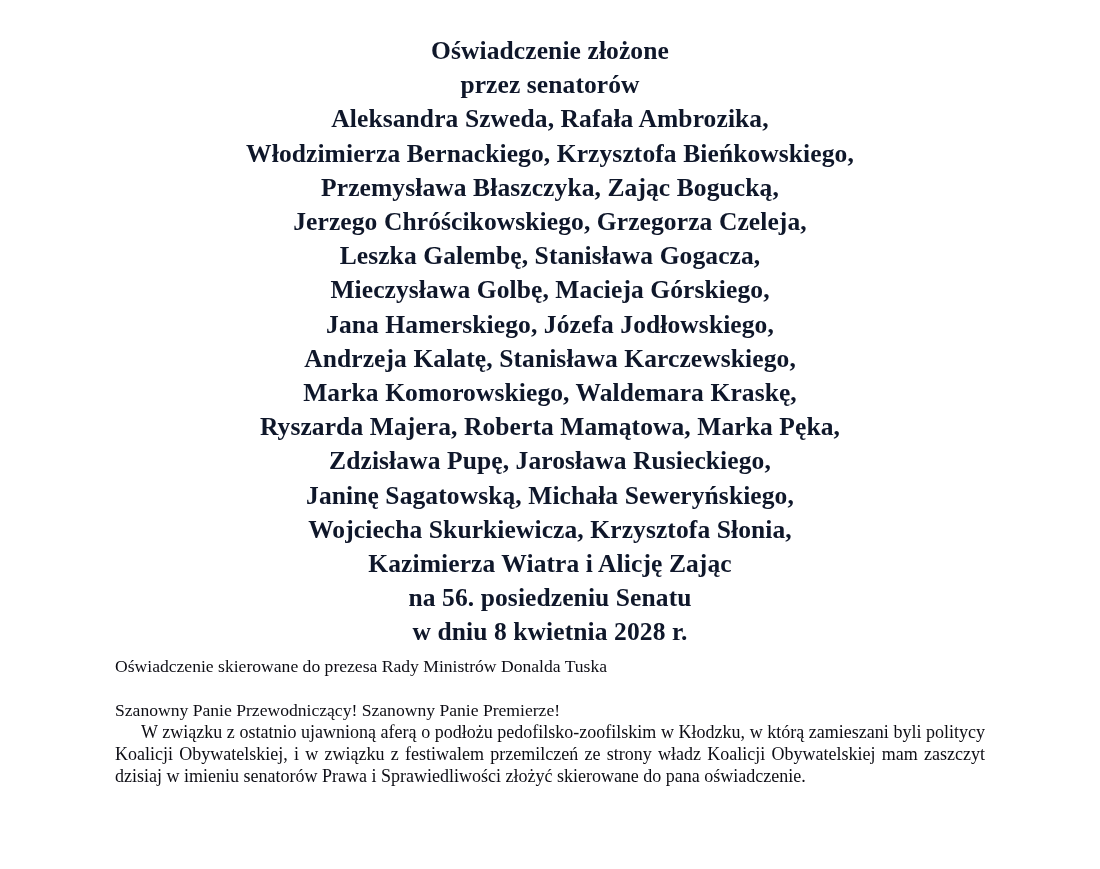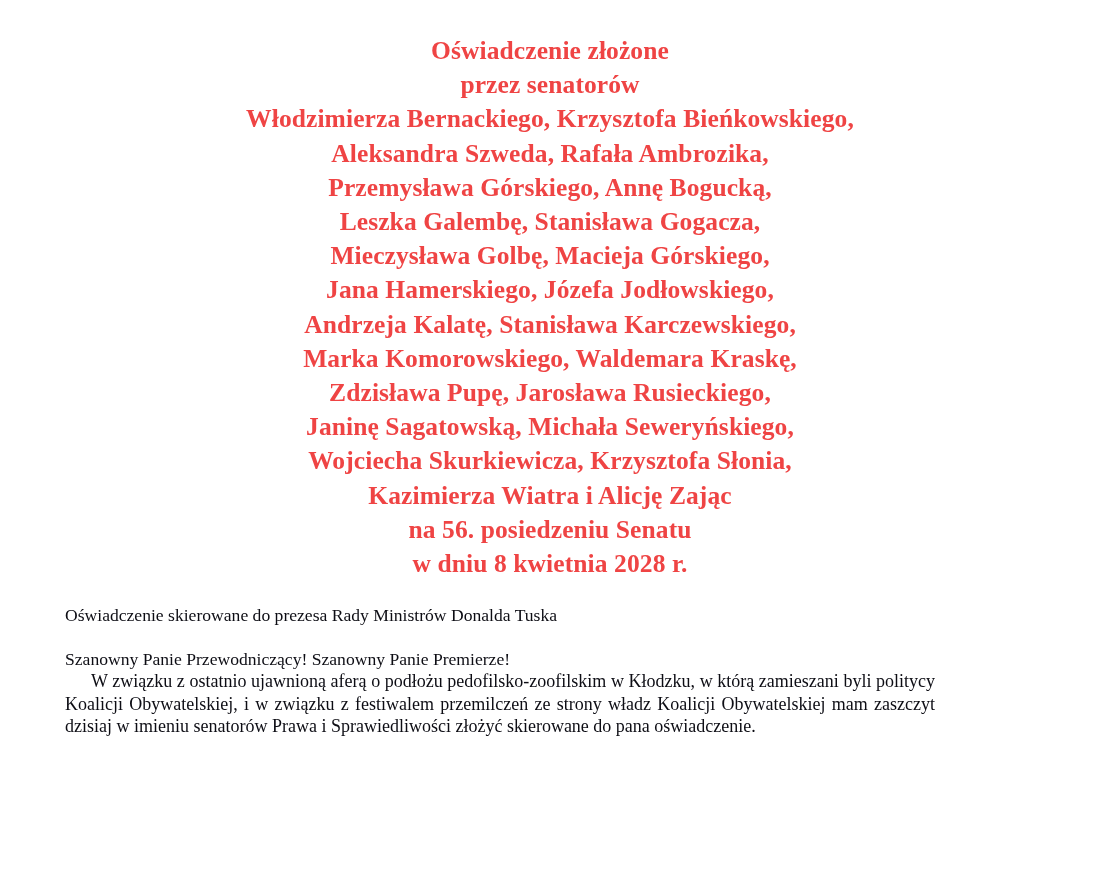--- a/index.html
+++ b/index.html
@@ -28,27 +28,27 @@
     padding-top: 34px;
     text-align: center;
   }
   .heading-line {
     display: block;
     font-weight: bold;
     font-size: 25.5px;
     line-height: 34.2px;
     letter-spacing: 0.1px;
     white-space: nowrap;
-    color: #ef4444;
+    color: #0f172a;
   }
 
   
   .body-block {
-    margin-top: 23px;
-    padding-left: 65px;
+    margin-top: 5px;
+    padding-left: 115px;
     padding-right: 100px;
     width: 870px;
     box-sizing: content-box;
   }
   .addressee {
     font-size: 17.6px;
     line-height: 22px;
     text-align: left;
     white-space: nowrap;
     color: #0d0d14;
@@ -74,28 +74,30 @@
   }
 </style>
 </head>
 <body>
 
 <div class="page">
 
   <div class="heading">
     <span class="heading-line">Oświadczenie złożone</span>
     <span class="heading-line">przez senatorów</span>
+    <span class="heading-line">Aleksandra Szweda, Rafała Ambrozika,</span>
     <span class="heading-line">Włodzimierza Bernackiego, Krzysztofa Bieńkowskiego,</span>
-    <span class="heading-line">Aleksandra Szweda, Rafała Ambrozika,</span>
-    <span class="heading-line">Przemysława Górskiego, Annę Bogucką,</span>
+    <span class="heading-line">Przemysława Błaszczyka, Zając Bogucką,</span>
+    <span class="heading-line">Jerzego Chróścikowskiego, Grzegorza Czeleja,</span>
     <span class="heading-line">Leszka Galembę, Stanisława Gogacza,</span>
     <span class="heading-line">Mieczysława Golbę, Macieja Górskiego,</span>
     <span class="heading-line">Jana Hamerskiego, Józefa Jodłowskiego,</span>
     <span class="heading-line">Andrzeja Kalatę, Stanisława Karczewskiego,</span>
     <span class="heading-line">Marka Komorowskiego, Waldemara Kraskę,</span>
+    <span class="heading-line">Ryszarda Majera, Roberta Mamątowa, Marka Pęka,</span>
     <span class="heading-line">Zdzisława Pupę, Jarosława Rusieckiego,</span>
     <span class="heading-line">Janinę Sagatowską, Michała Seweryńskiego,</span>
     <span class="heading-line">Wojciecha Skurkiewicza, Krzysztofa Słonia,</span>
     <span class="heading-line">Kazimierza Wiatra i Alicję Zając</span>
     <span class="heading-line">na 56. posiedzeniu Senatu</span>
     <span class="heading-line">w dniu 8 kwietnia 2028 r.</span>
   </div>
 
   <div class="body-block">
     <div class="addressee">Oświadczenie skierowane do prezesa Rady Ministrów Donalda Tuska</div>

